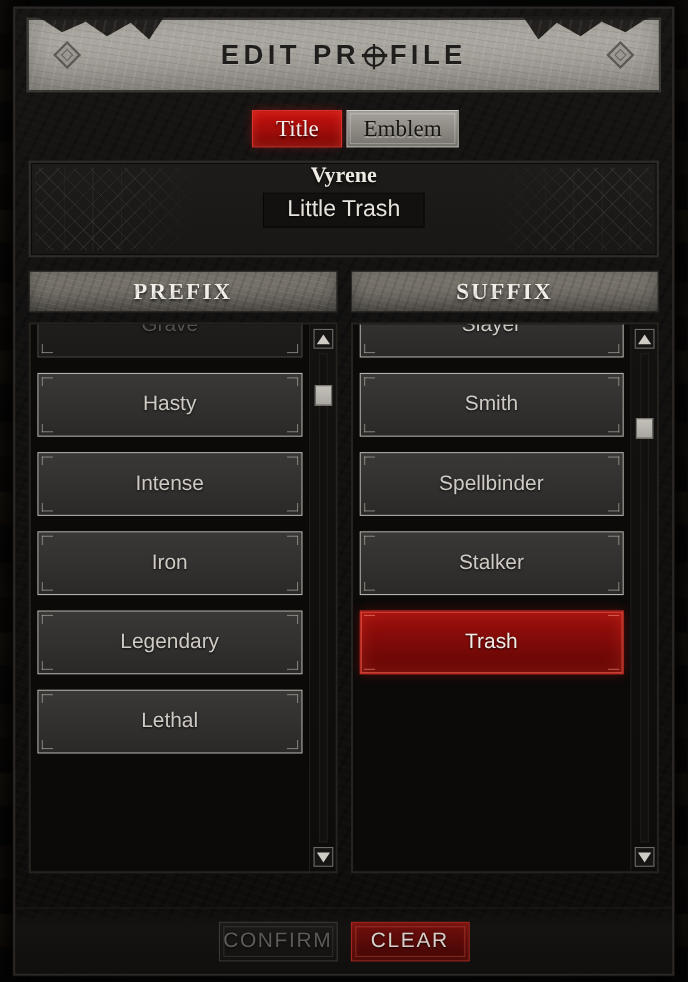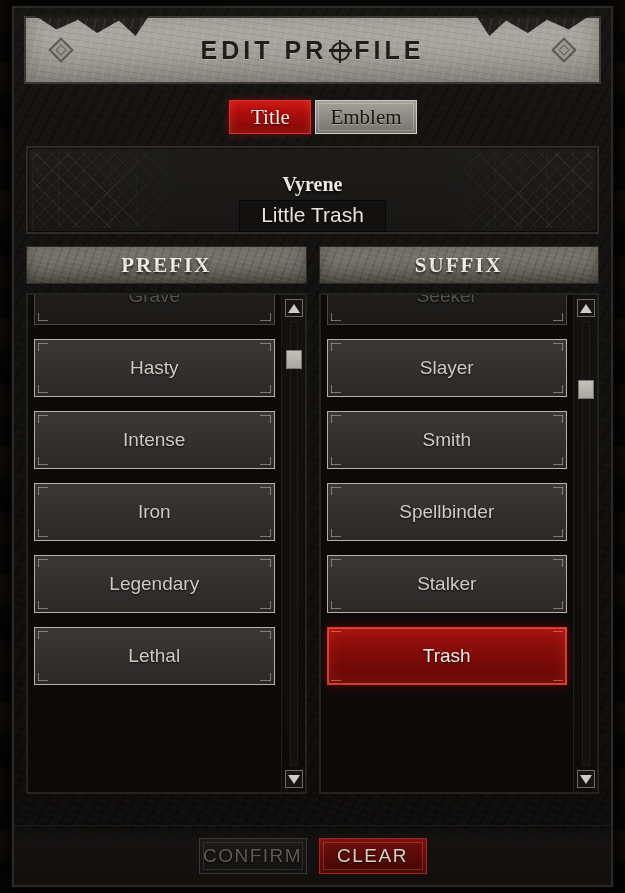--- a/index.html
+++ b/index.html
@@ -233,21 +233,21 @@
   .preview {
     position: relative;
     margin: 6px 12px 0 12px;
     height: 88px;
     background: linear-gradient(180deg, #1d1c1a 0%, #181716 100%);
     border: 2px solid #2e2b28;
     box-shadow: inset 0 0 0 1px #0c0b0a;
     display: flex;
     flex-direction: column;
     align-items: center;
-    justify-content: flex-end;
+    justify-content: flex-start;
   }
   
   .filigree {
     position: absolute;
     top: 4px; bottom: 4px;
     width: 150px;
     opacity: .5;
     pointer-events: none;
     background-image:
       repeating-linear-gradient(45deg, rgba(120,115,108,.30) 0 1px, transparent 1px 11px),
@@ -551,21 +551,20 @@
               </div>
           </div>
         </div>
       </div>
 
       <div class="column">
         <div class="col-header">SUFFIX</div>
         <div class="col-body">
           <div class="list-viewport">
             <div class="list-inner">
-              <div class="list-item clipped">Seeker</div>
               <div class="list-item">Slayer</div>
               <div class="list-item">Smith</div>
               <div class="list-item">Spellbinder</div>
               <div class="list-item">Stalker</div>
               <div class="list-item selected">Trash</div>
             </div>
           </div>
           <div class="scrollbar">
             <div class="sb-arrow up">
                 <i></i>

